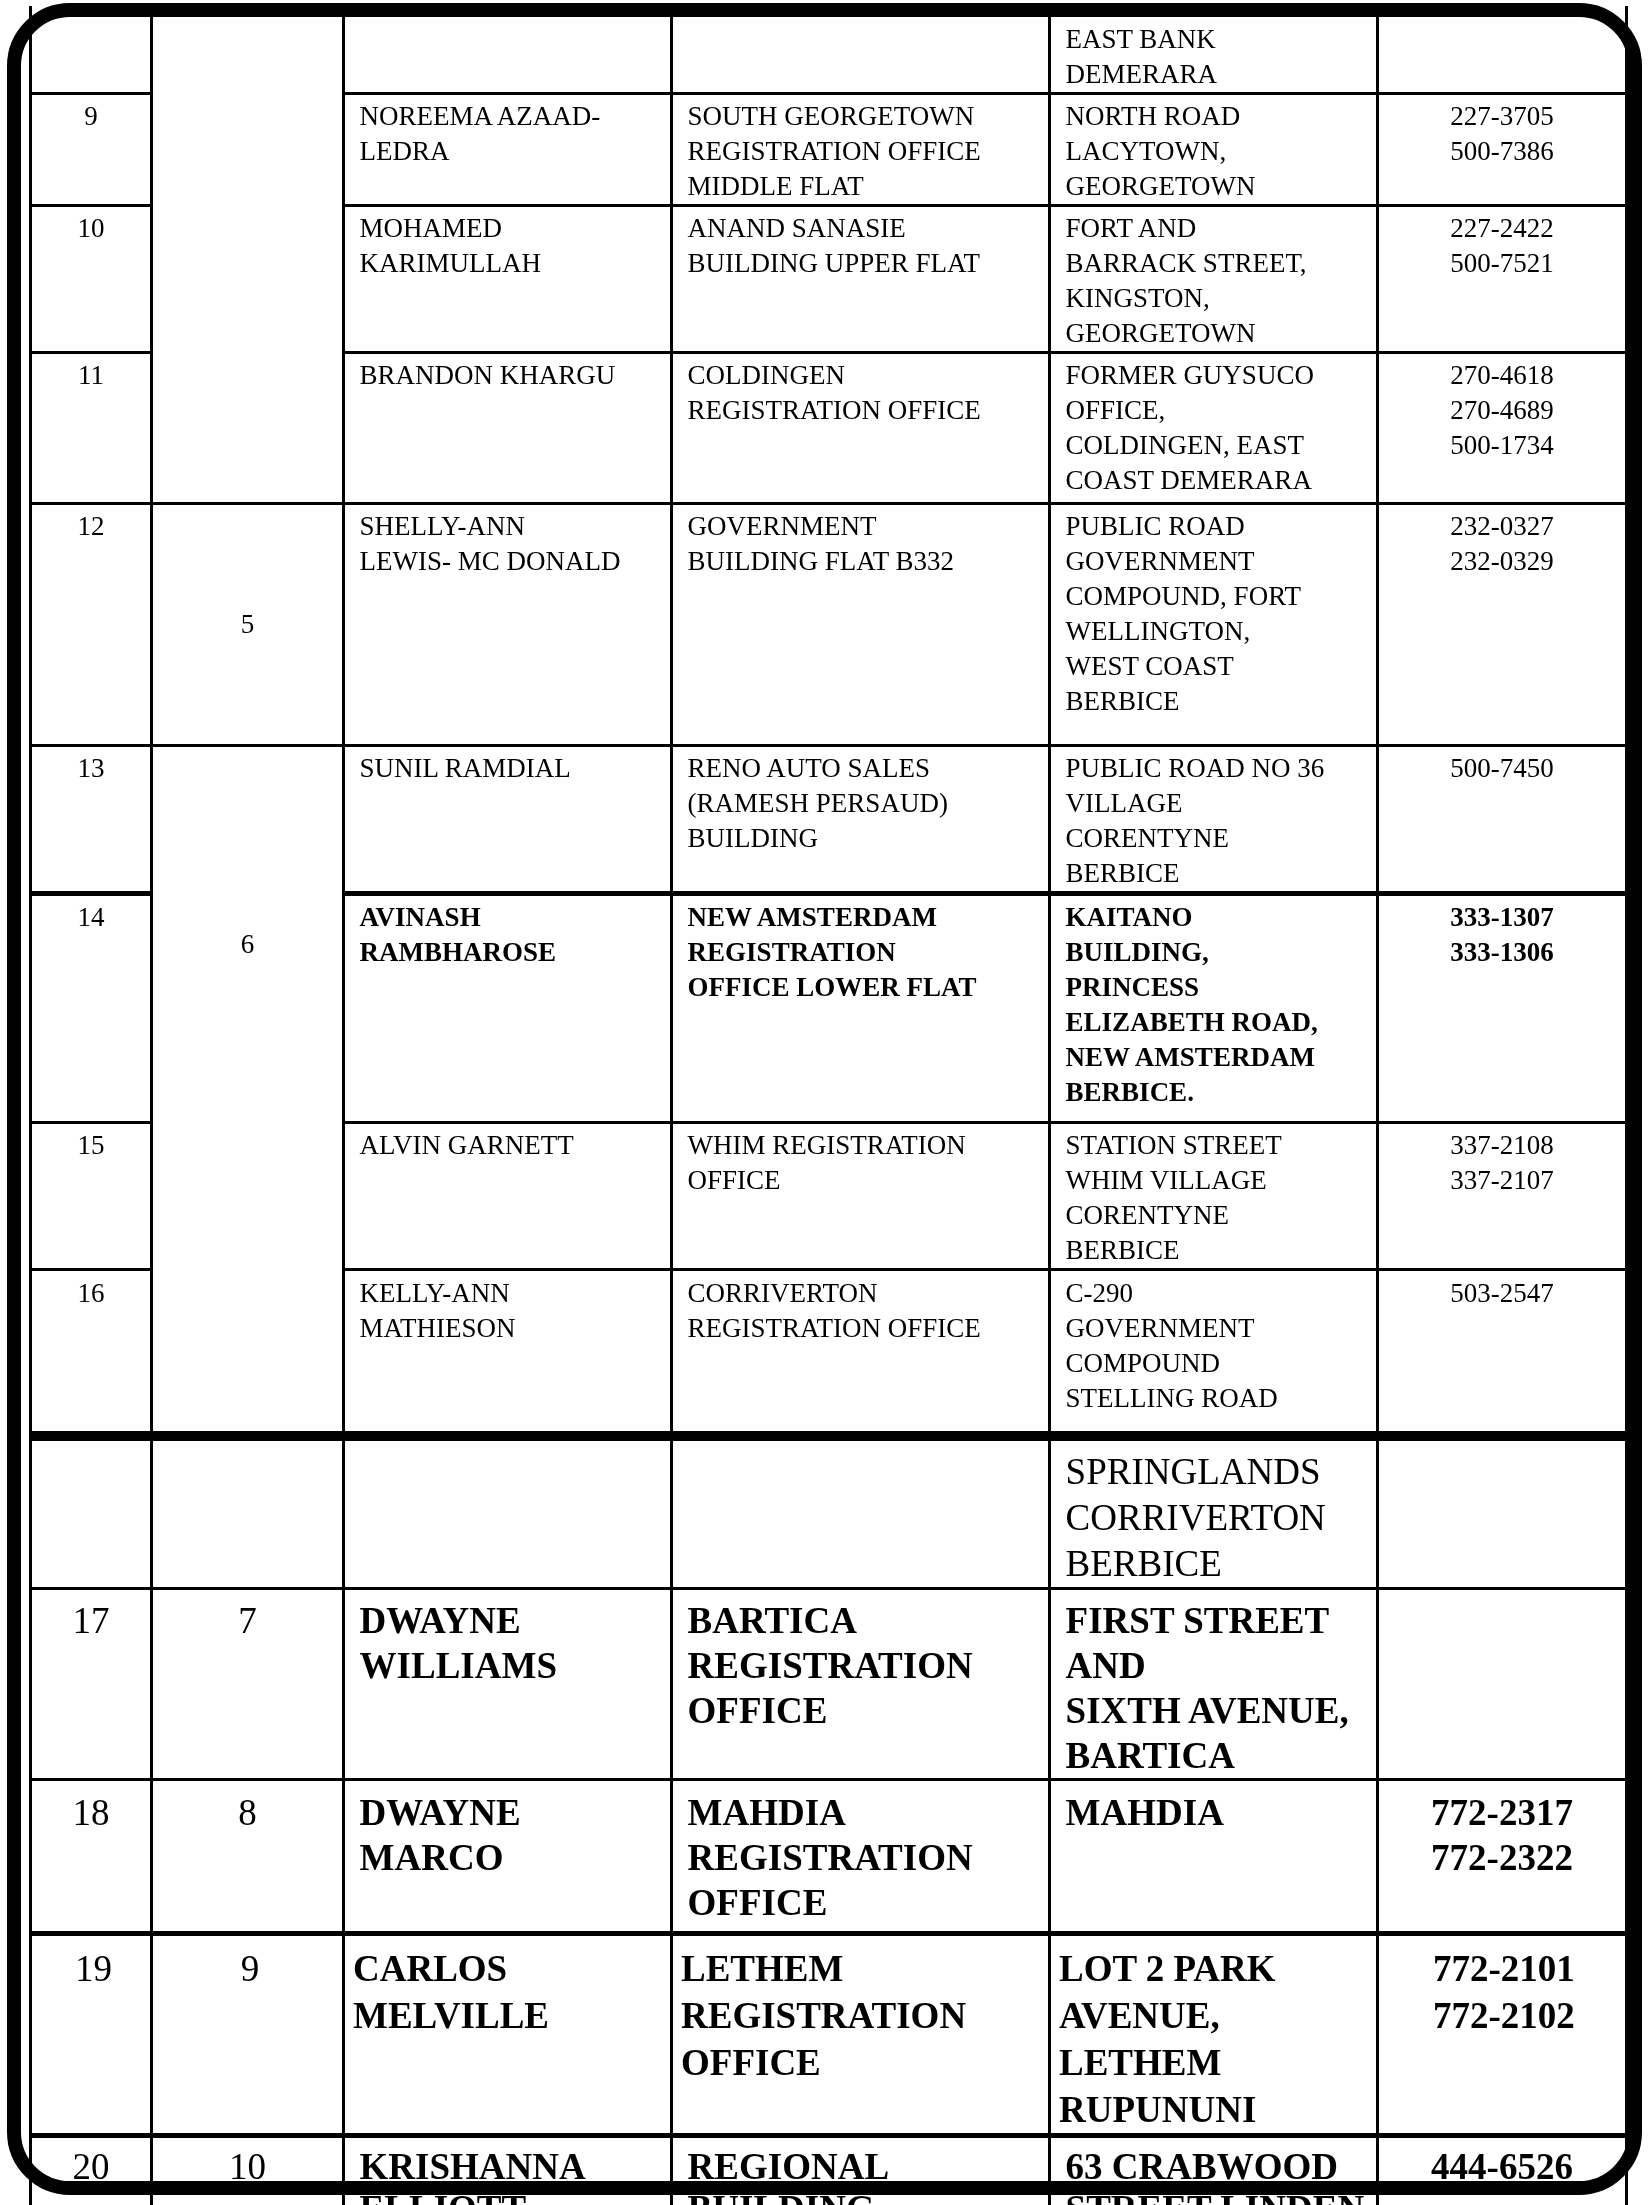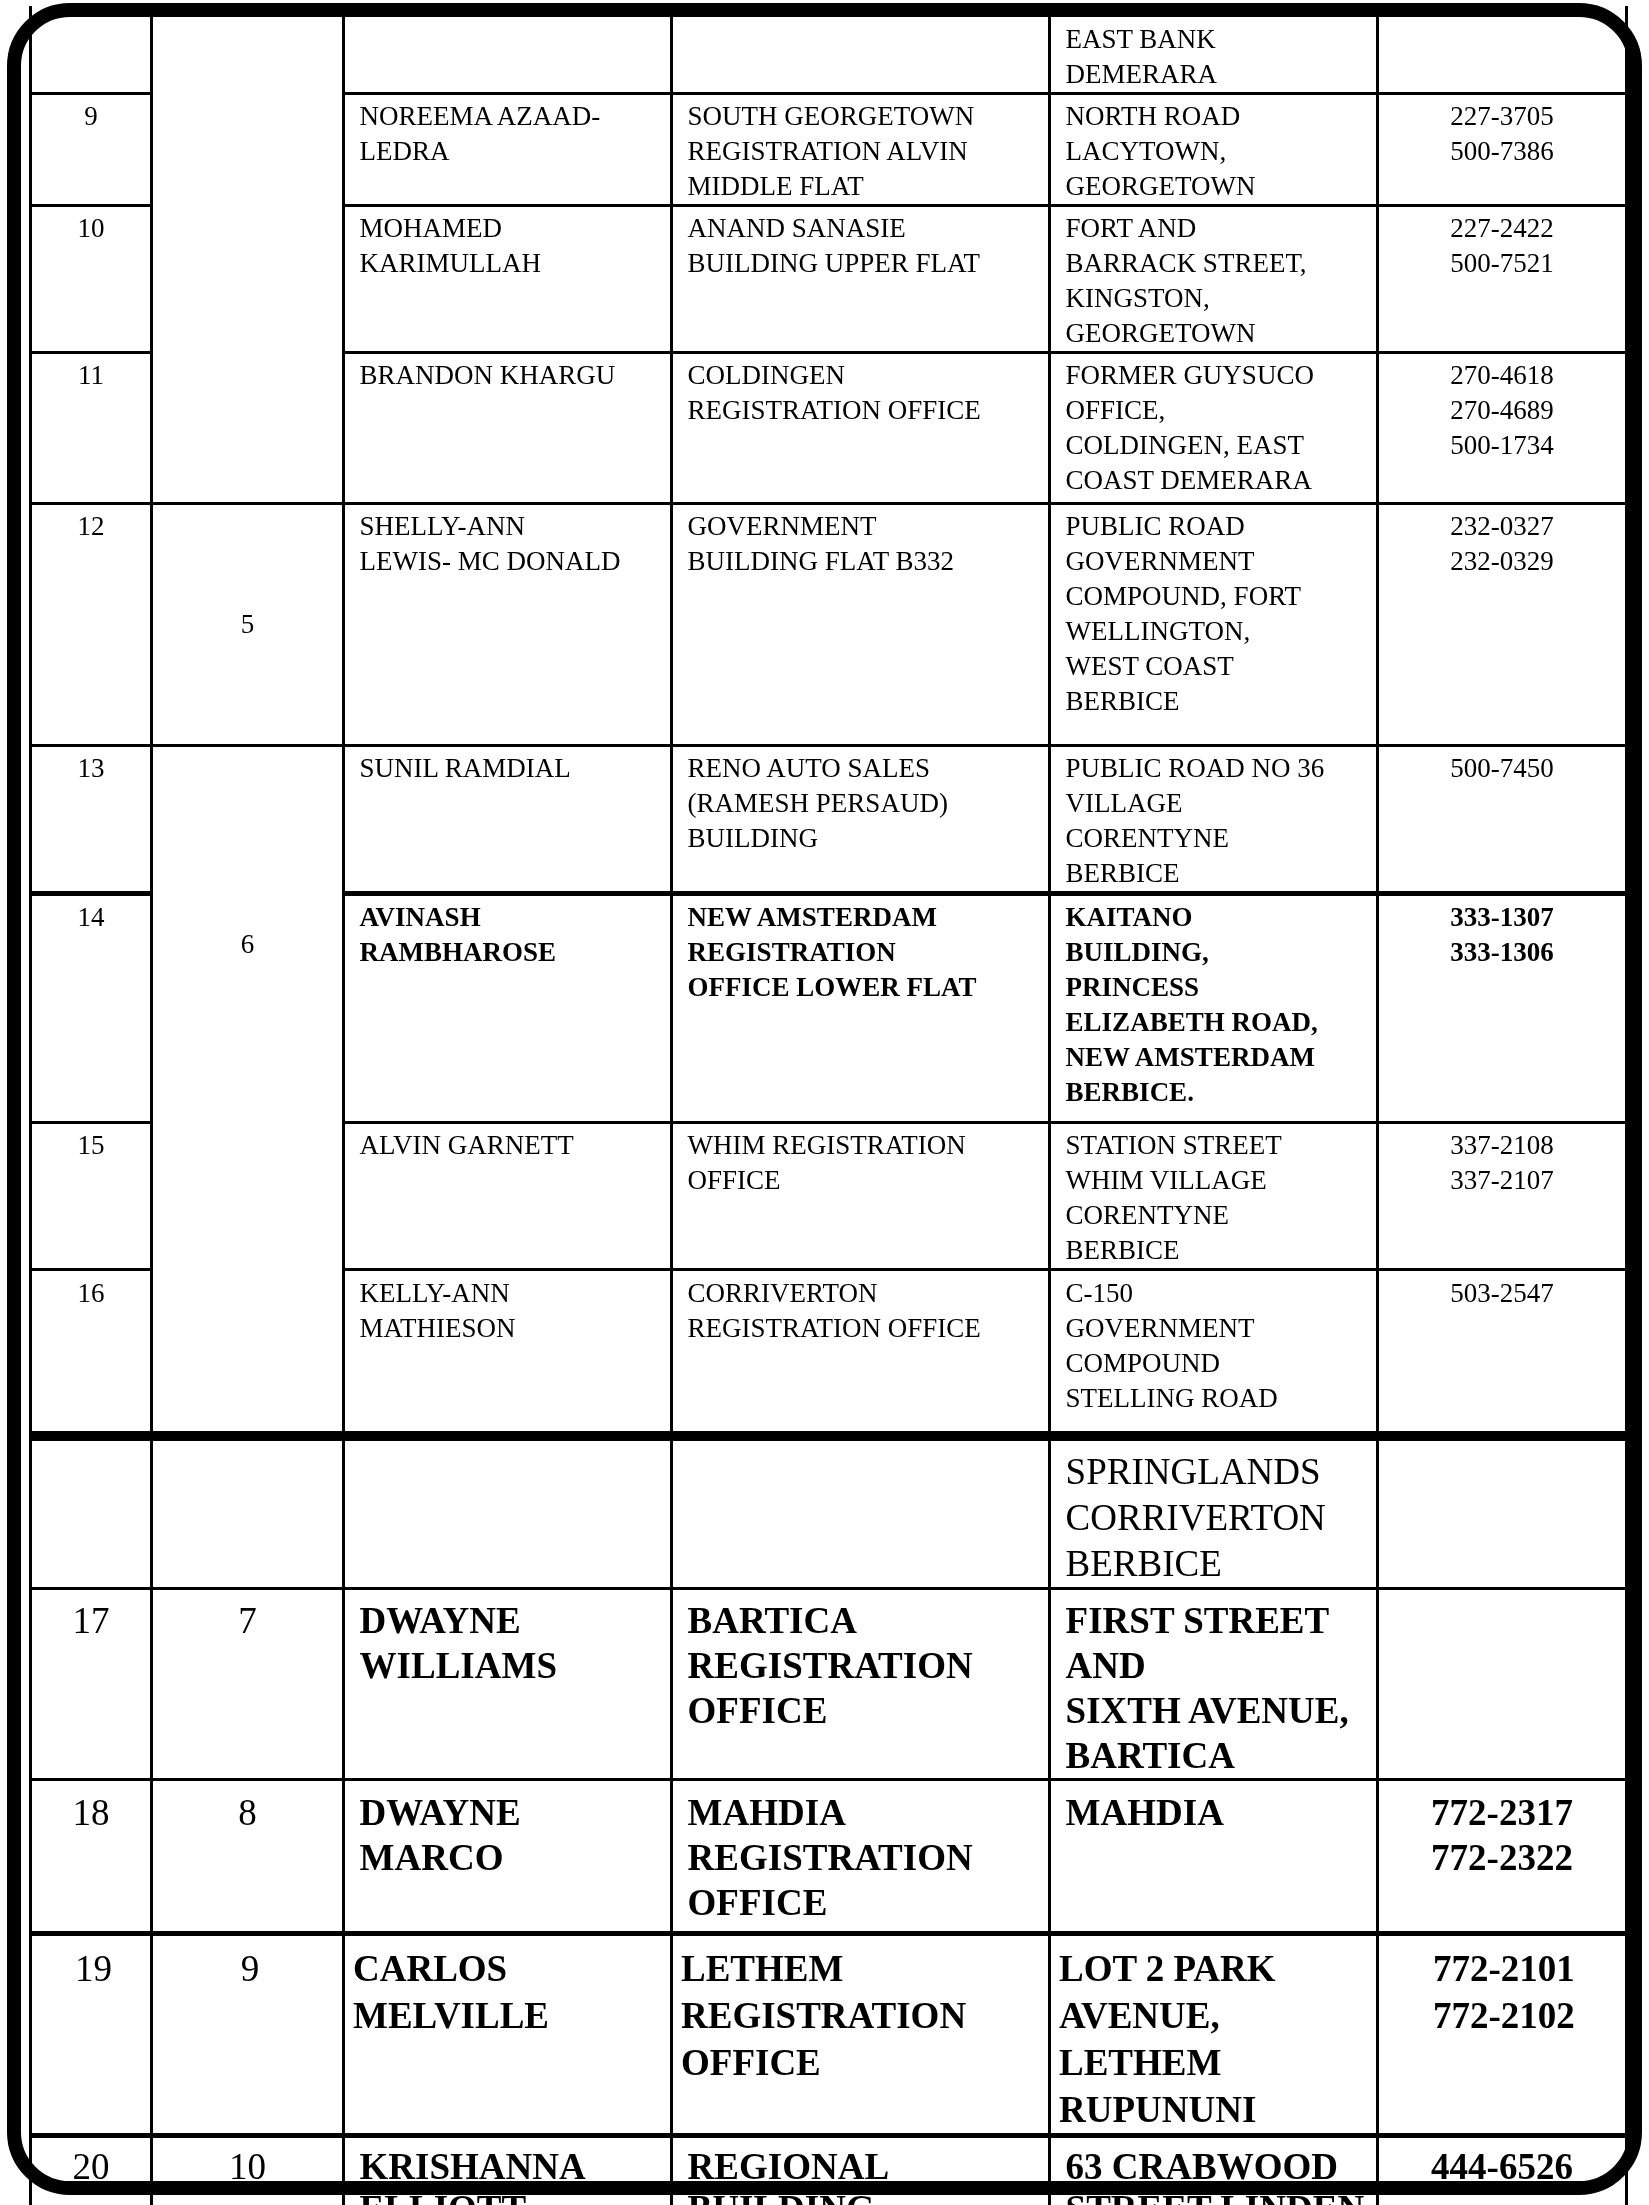--- a/index.html
+++ b/index.html
@@ -79,21 +79,21 @@
       <td class="c-addr">EAST BANK
 DEMERARA</td>
       <td class="c-phone"></td>
     </tr>
 
     <tr class="r1" style="height:112px">
       <td class="c-no">9</td>
       <td class="c-name">NOREEMA AZAAD-
 LEDRA</td>
       <td class="c-office">SOUTH GEORGETOWN
-REGISTRATION ALVIN
+REGISTRATION OFFICE
 MIDDLE FLAT</td>
       <td class="c-addr">NORTH ROAD
 LACYTOWN,
 GEORGETOWN</td>
       <td class="c-phone">227-3705
 500-7386</td>
     </tr>
 
     <tr class="r2" style="height:138px">
       <td class="c-no">10</td>
@@ -183,21 +183,21 @@
       <td class="c-phone">337-2108
 337-2107</td>
     </tr>
 
     <tr class="r8" style="height:166px">
       <td class="c-no">16</td>
       <td class="c-name">KELLY-ANN
 MATHIESON</td>
       <td class="c-office">CORRIVERTON
 REGISTRATION OFFICE</td>
-      <td class="c-addr">C-150
+      <td class="c-addr">C-290
 GOVERNMENT
 COMPOUND
 STELLING ROAD</td>
       <td class="c-phone">503-2547</td>
     </tr>
 
     <tr class="r9 p2" style="height:145px">
       <td class="c-no"></td>
       <td class="c-region"></td>
       <td class="c-name"></td>

